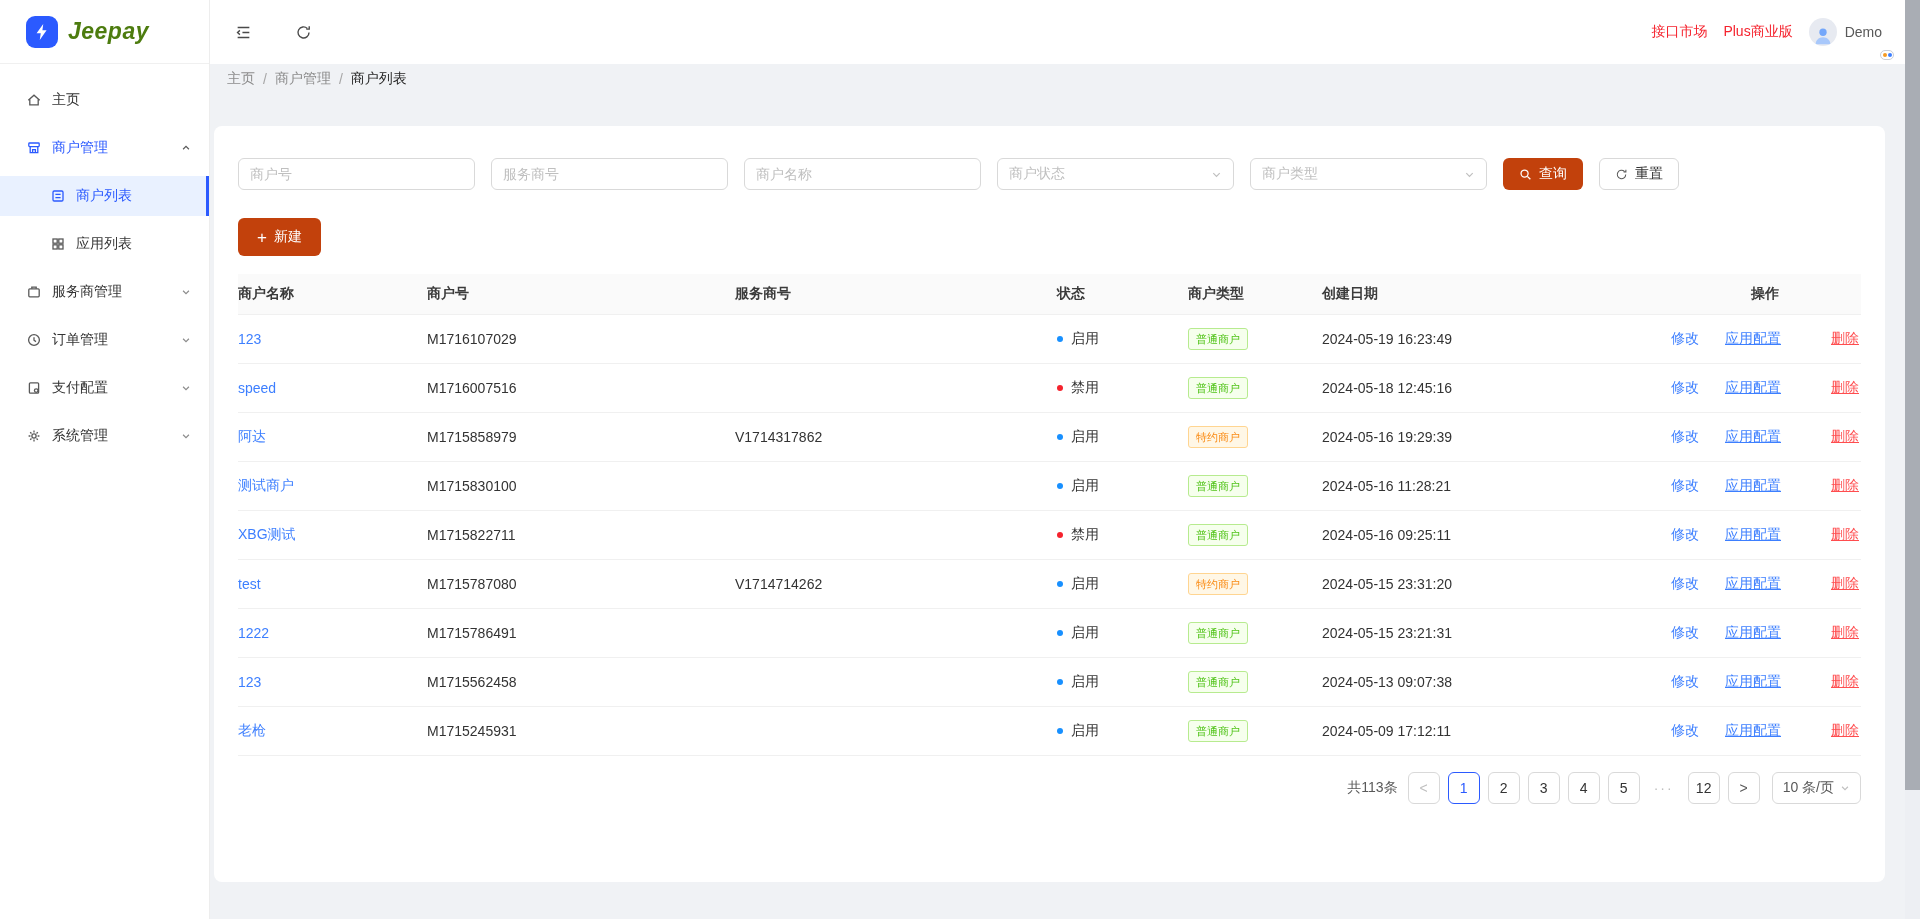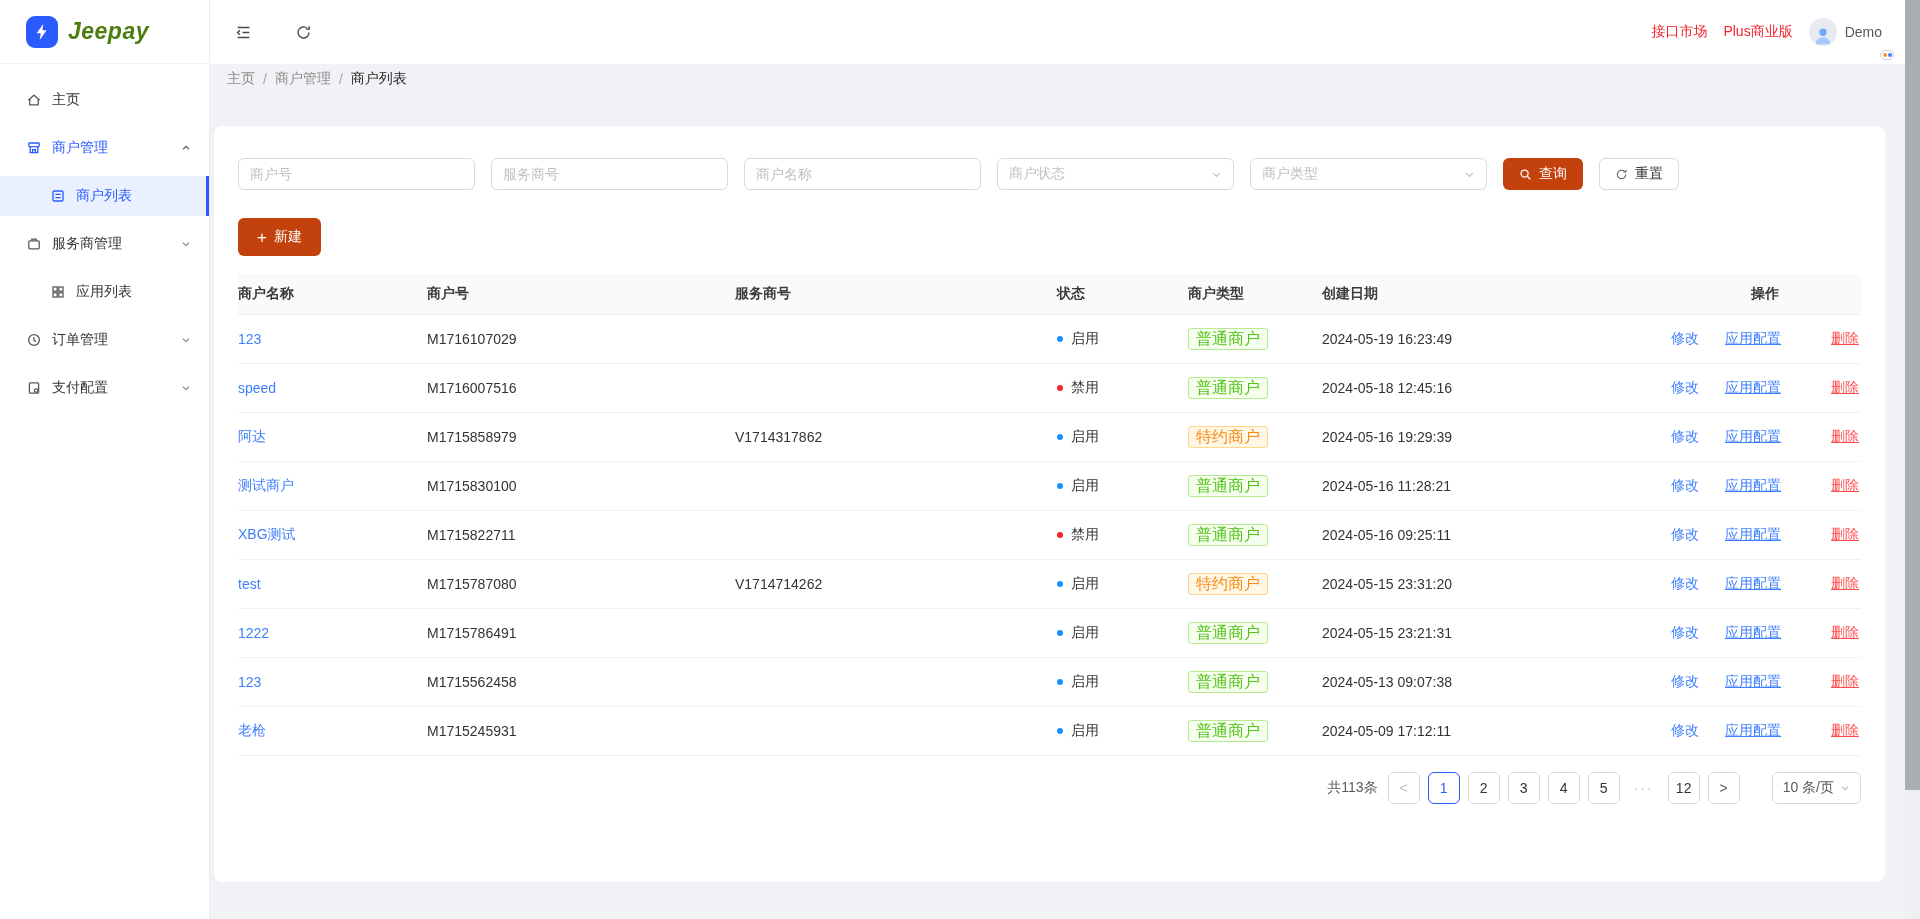--- a/index.html
+++ b/index.html
@@ -64,33 +64,33 @@
   thead th { height:40px; background:#fafafa; font-weight:600; color:#3b3b3b; text-align:left; font-size:14px; border-bottom:1px solid #f0f0f0; padding:0; }
   thead th[data-col="ops"] { text-align:center; }
   tbody td { height:49px; border-bottom:1px solid #f0f0f0; font-size:14px; color:#333; padding:0; }
   a.lk { color:#3d7fff; text-decoration:none; cursor:pointer; }
   a.lk.u { text-decoration:underline; }
   a.lk.danger { color:#ff4d4f;margin-left:24px; }
   .ops-cell { display:flex; justify-content:center; gap:26px; align-items:center; }
   .status { display:inline-flex; align-items:center; gap:8px; }
   .status .dot { width:6px; height:6px; border-radius:50%; background:#1890ff; }
   .status[data-kind="disabled"] .dot { background:#f5222d; }
-  .badge { display:inline-block; font-size:16px; line-height:20px; padding:0 7px; border-radius:3px; }
+  .badge { display:inline-block; font-size:11px; line-height:20px; padding:0 7px; border-radius:3px; }
   .badge[data-variant="green"]  { color:#52c41a; background:#f6ffed; border:1px solid #b7eb8f; }
   .badge[data-variant="orange"] { color:#fa8c16; background:#fff7e6; border:1px solid #ffd591; }
 
   
   .pager { margin-top:16px; display:flex; justify-content:flex-end; align-items:center; gap:8px; }
   .total { color:#595959; margin-right:2px; }
   .page { min-width:32px; height:32px; border:1px solid #d9d9d9; background:#fff; border-radius:6px; color:#333; font-size:14px; cursor:pointer; font-family:inherit; }
   .page[data-kind="active"] { border-color:#2b5aff; color:#2b5aff; }
   .page[data-kind="prev"] { color:#bfbfbf; }
   .page[data-kind="next"] { color:#595959; }
   .page[data-kind="ellipsis"] { border:none; background:transparent; color:#bfbfbf; letter-spacing:2px; }
-  .size-select { height:32px; border:1px solid #d9d9d9; border-radius:6px; background:#fff; display:inline-flex; align-items:center; gap:6px; padding:0 10px; color:#595959; cursor:pointer; margin-left:24px; }
+  .size-select { height:32px; border:1px solid #d9d9d9; border-radius:6px; background:#fff; display:inline-flex; align-items:center; gap:6px; padding:0 10px; color:#595959; cursor:pointer; margin-left:4px; }
   .size-select .chev { color:#bfbfbf; }
 
   
   .scrollbar { position:absolute; right:0; top:0; width:15px; height:919px; background:#edeff3; z-index:10; }
   .scrollbar .thumb { position:absolute; top:0; left:0; width:15px; height:790px; background:#a9adb4; }
 </style>
 </head>
 <body>
 
 <aside class="sidebar">
@@ -127,67 +127,81 @@
     </div>
     <div class="menu-item child active">
       <span class="micon">
         <svg width="16" height="16" viewBox="0 0 16 16" fill="none" stroke="currentColor" stroke-width="1.3">
             <rect x="3" y="3" width="10" height="10" rx="1.2"></rect>
             <path d="M5.4 6.4h5.2M5.4 9.6h5.2"></path>
           </svg>
       </span>
       <span>商户列表</span>
     </div>
-    <div class="menu-item">
-      <span class="micon">
-        <svg width="16" height="16" viewBox="0 0 16 16" fill="none" stroke="currentColor" stroke-width="1.3">
-            <rect x="2.8" y="4.8" width="10.4" height="8" rx="1"></rect>
-            <path d="M5.8 4.8V3.2h4.4v1.6"></path>
-          </svg>
-      </span>
-      <span>服务商管理</span>
-      <span class="chev">
-        <svg width="10" height="10" viewBox="0 0 12 12" fill="none" stroke="currentColor" stroke-width="1.4">
-            <path d="M2.5 4.5 6 8l3.5-3.5"></path>
-          </svg>
-      </span>
-    </div>
     <div class="menu-item child">
       <span class="micon">
         <svg width="16" height="16" viewBox="0 0 16 16" fill="none" stroke="currentColor" stroke-width="1.3">
             <rect x="3" y="3" width="4.2" height="4.2"></rect>
             <rect x="8.8" y="3" width="4.2" height="4.2"></rect>
             <rect x="3" y="8.8" width="4.2" height="4.2"></rect>
             <rect x="8.8" y="8.8" width="4.2" height="4.2"></rect>
           </svg>
       </span>
       <span>应用列表</span>
     </div>
     <div class="menu-item">
       <span class="micon">
         <svg width="16" height="16" viewBox="0 0 16 16" fill="none" stroke="currentColor" stroke-width="1.3">
+            <rect x="2.8" y="4.8" width="10.4" height="8" rx="1"></rect>
+            <path d="M5.8 4.8V3.2h4.4v1.6"></path>
+          </svg>
+      </span>
+      <span>服务商管理</span>
+      <span class="chev">
+        <svg width="10" height="10" viewBox="0 0 12 12" fill="none" stroke="currentColor" stroke-width="1.4">
+            <path d="M2.5 4.5 6 8l3.5-3.5"></path>
+          </svg>
+      </span>
+    </div>
+    <div class="menu-item">
+      <span class="micon">
+        <svg width="16" height="16" viewBox="0 0 16 16" fill="none" stroke="currentColor" stroke-width="1.3">
             <circle cx="8" cy="8" r="5.4"></circle>
             <path d="M8 5.2v3l2 1.4"></path>
           </svg>
       </span>
       <span>订单管理</span>
       <span class="chev">
         <svg width="10" height="10" viewBox="0 0 12 12" fill="none" stroke="currentColor" stroke-width="1.4">
             <path d="M2.5 4.5 6 8l3.5-3.5"></path>
           </svg>
       </span>
     </div>
     <div class="menu-item">
       <span class="micon">
         <svg width="16" height="16" viewBox="0 0 16 16" fill="none" stroke="currentColor" stroke-width="1.3">
             <rect x="3.4" y="2.8" width="9.2" height="10.4" rx="1"></rect>
             <circle cx="10.2" cy="10.6" r="1.8"></circle>
           </svg>
       </span>
       <span>支付配置</span>
+      <span class="chev">
+        <svg width="10" height="10" viewBox="0 0 12 12" fill="none" stroke="currentColor" stroke-width="1.4">
+            <path d="M2.5 4.5 6 8l3.5-3.5"></path>
+          </svg>
+      </span>
+    </div>
+    <div class="menu-item">
+      <span class="micon">
+        <svg width="16" height="16" viewBox="0 0 16 16" fill="none" stroke="currentColor" stroke-width="1.3">
+            <circle cx="8" cy="8" r="2.1"></circle>
+            <path d="M8 2.6v1.8M8 11.6v1.8M2.6 8h1.8M11.6 8h1.8M4.2 4.2l1.3 1.3M10.5 10.5l1.3 1.3M11.8 4.2l-1.3 1.3M5.5 10.5l-1.3 1.3"></path>
+          </svg>
+      </span>
+      <span>系统管理</span>
       <span class="chev">
         <svg width="10" height="10" viewBox="0 0 12 12" fill="none" stroke="currentColor" stroke-width="1.4">
             <path d="M2.5 4.5 6 8l3.5-3.5"></path>
           </svg>
       </span>
     </div>
   </nav>
 </aside>
 
 <header class="header">

